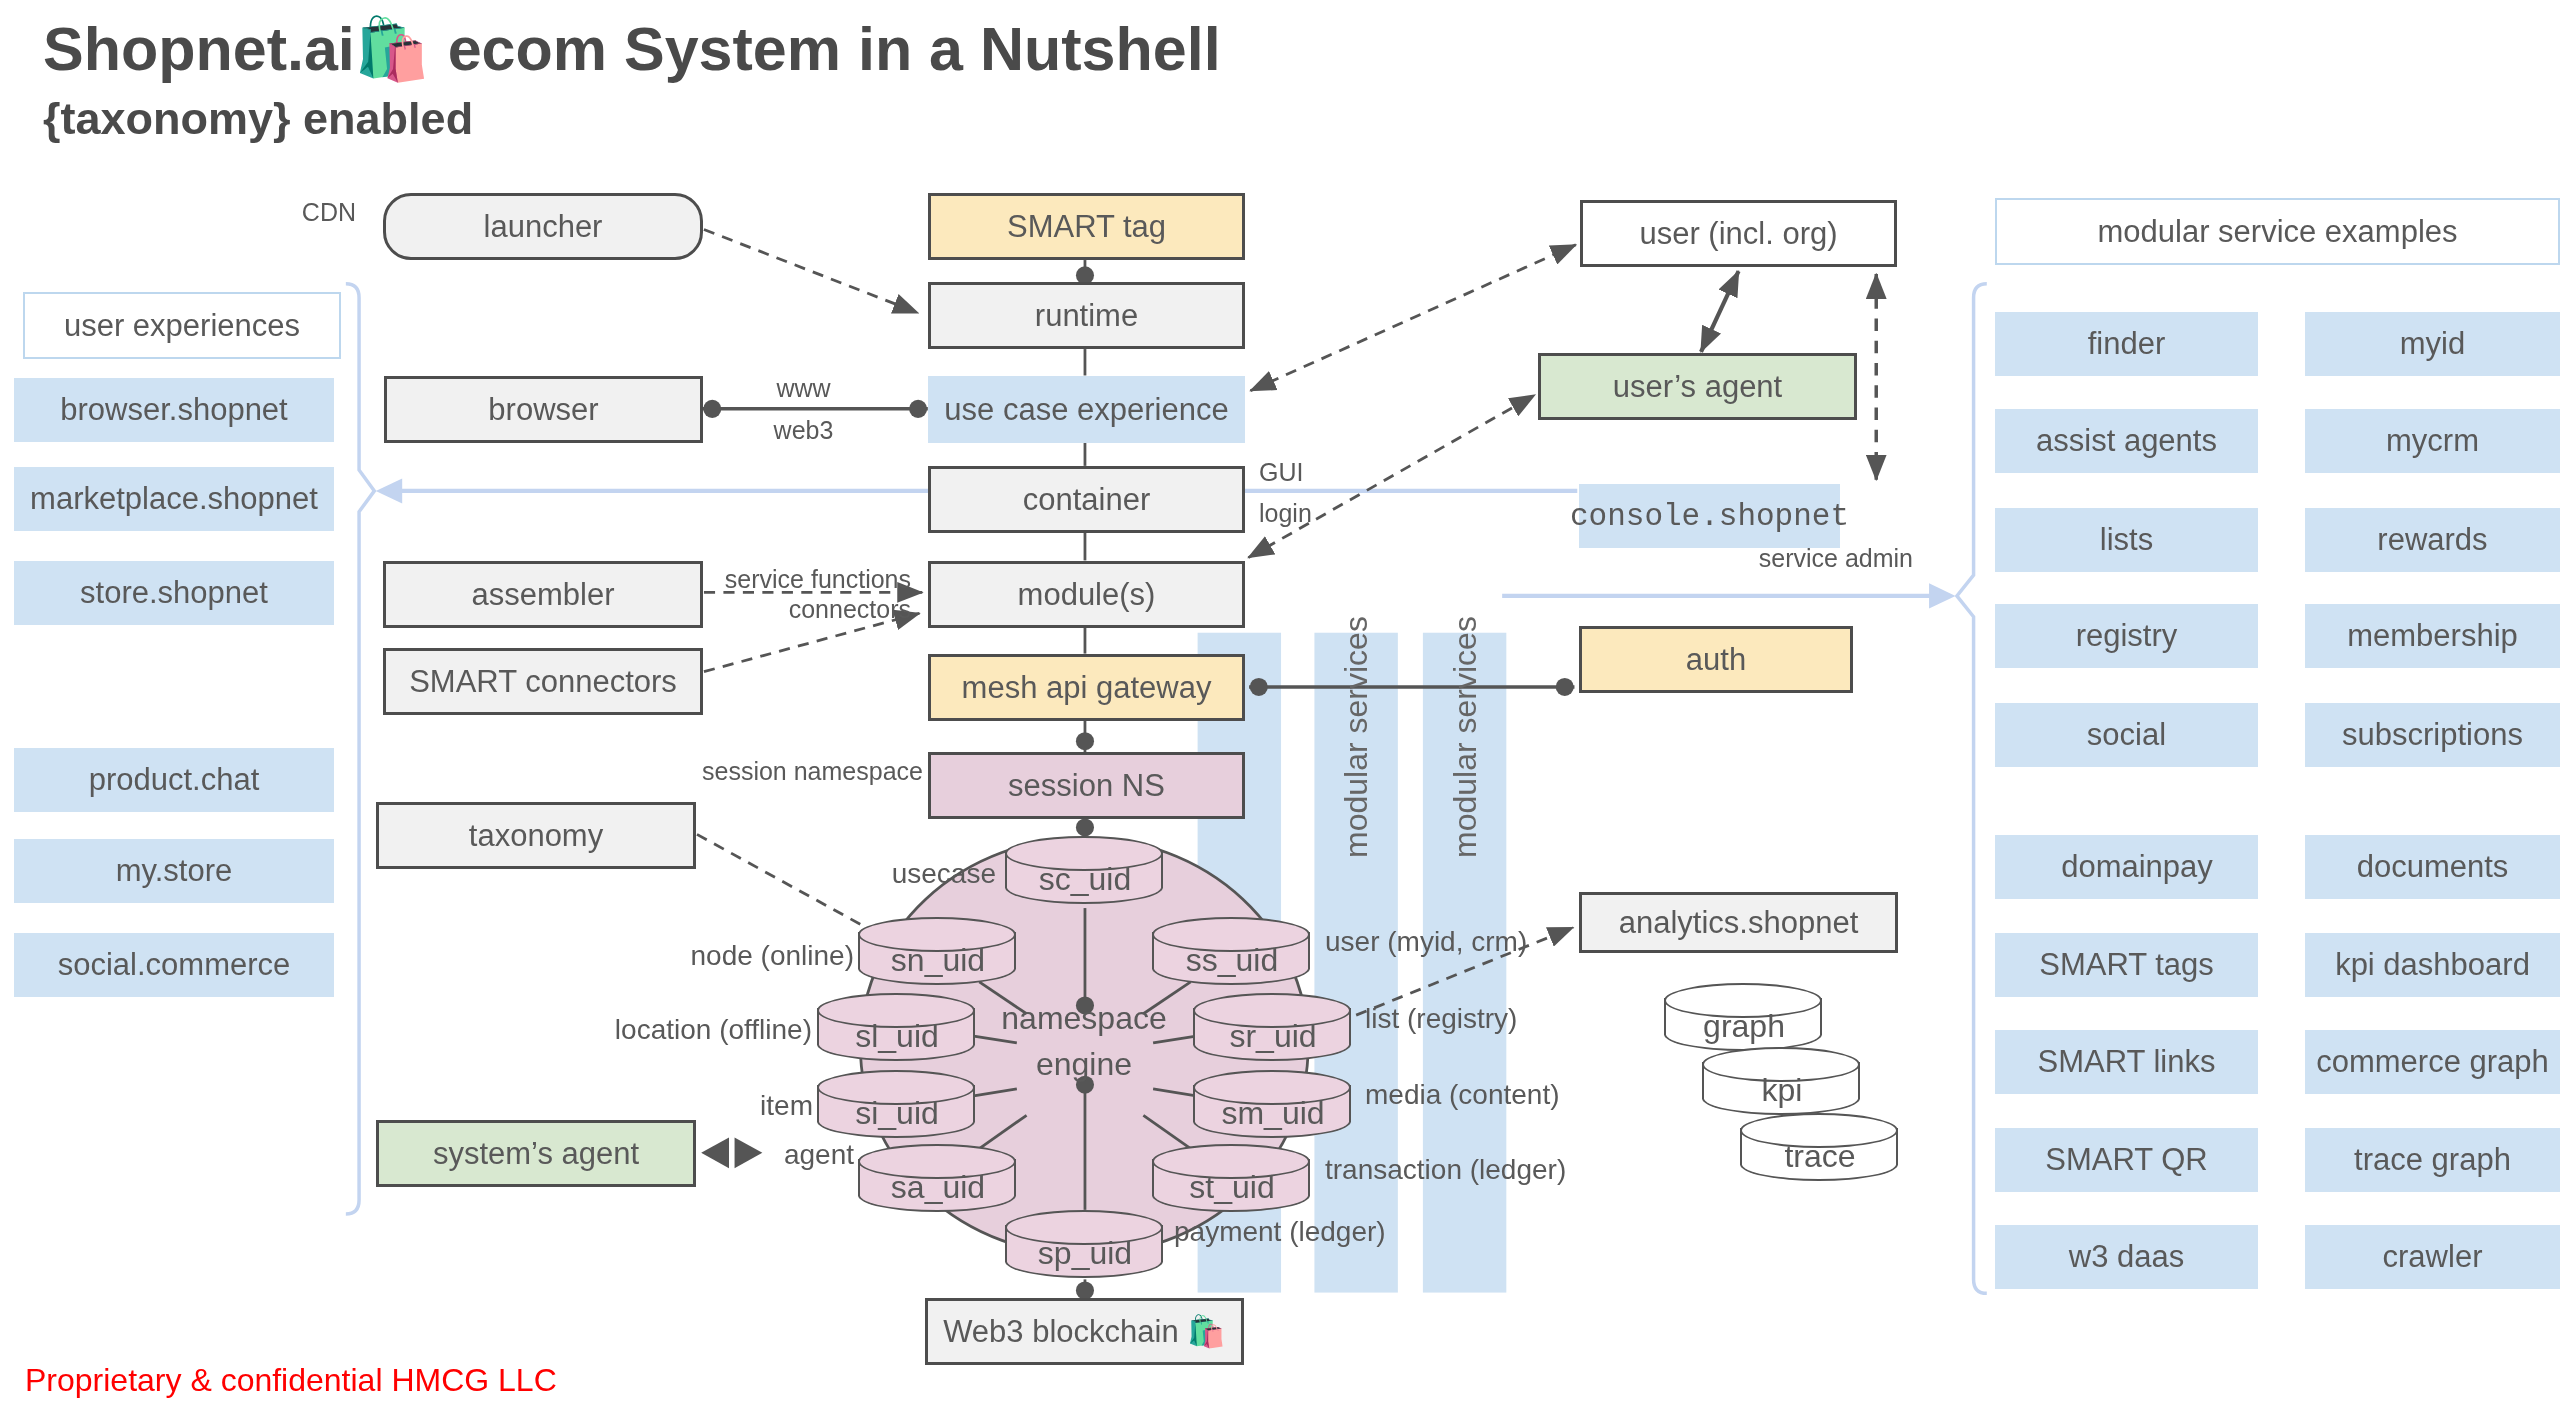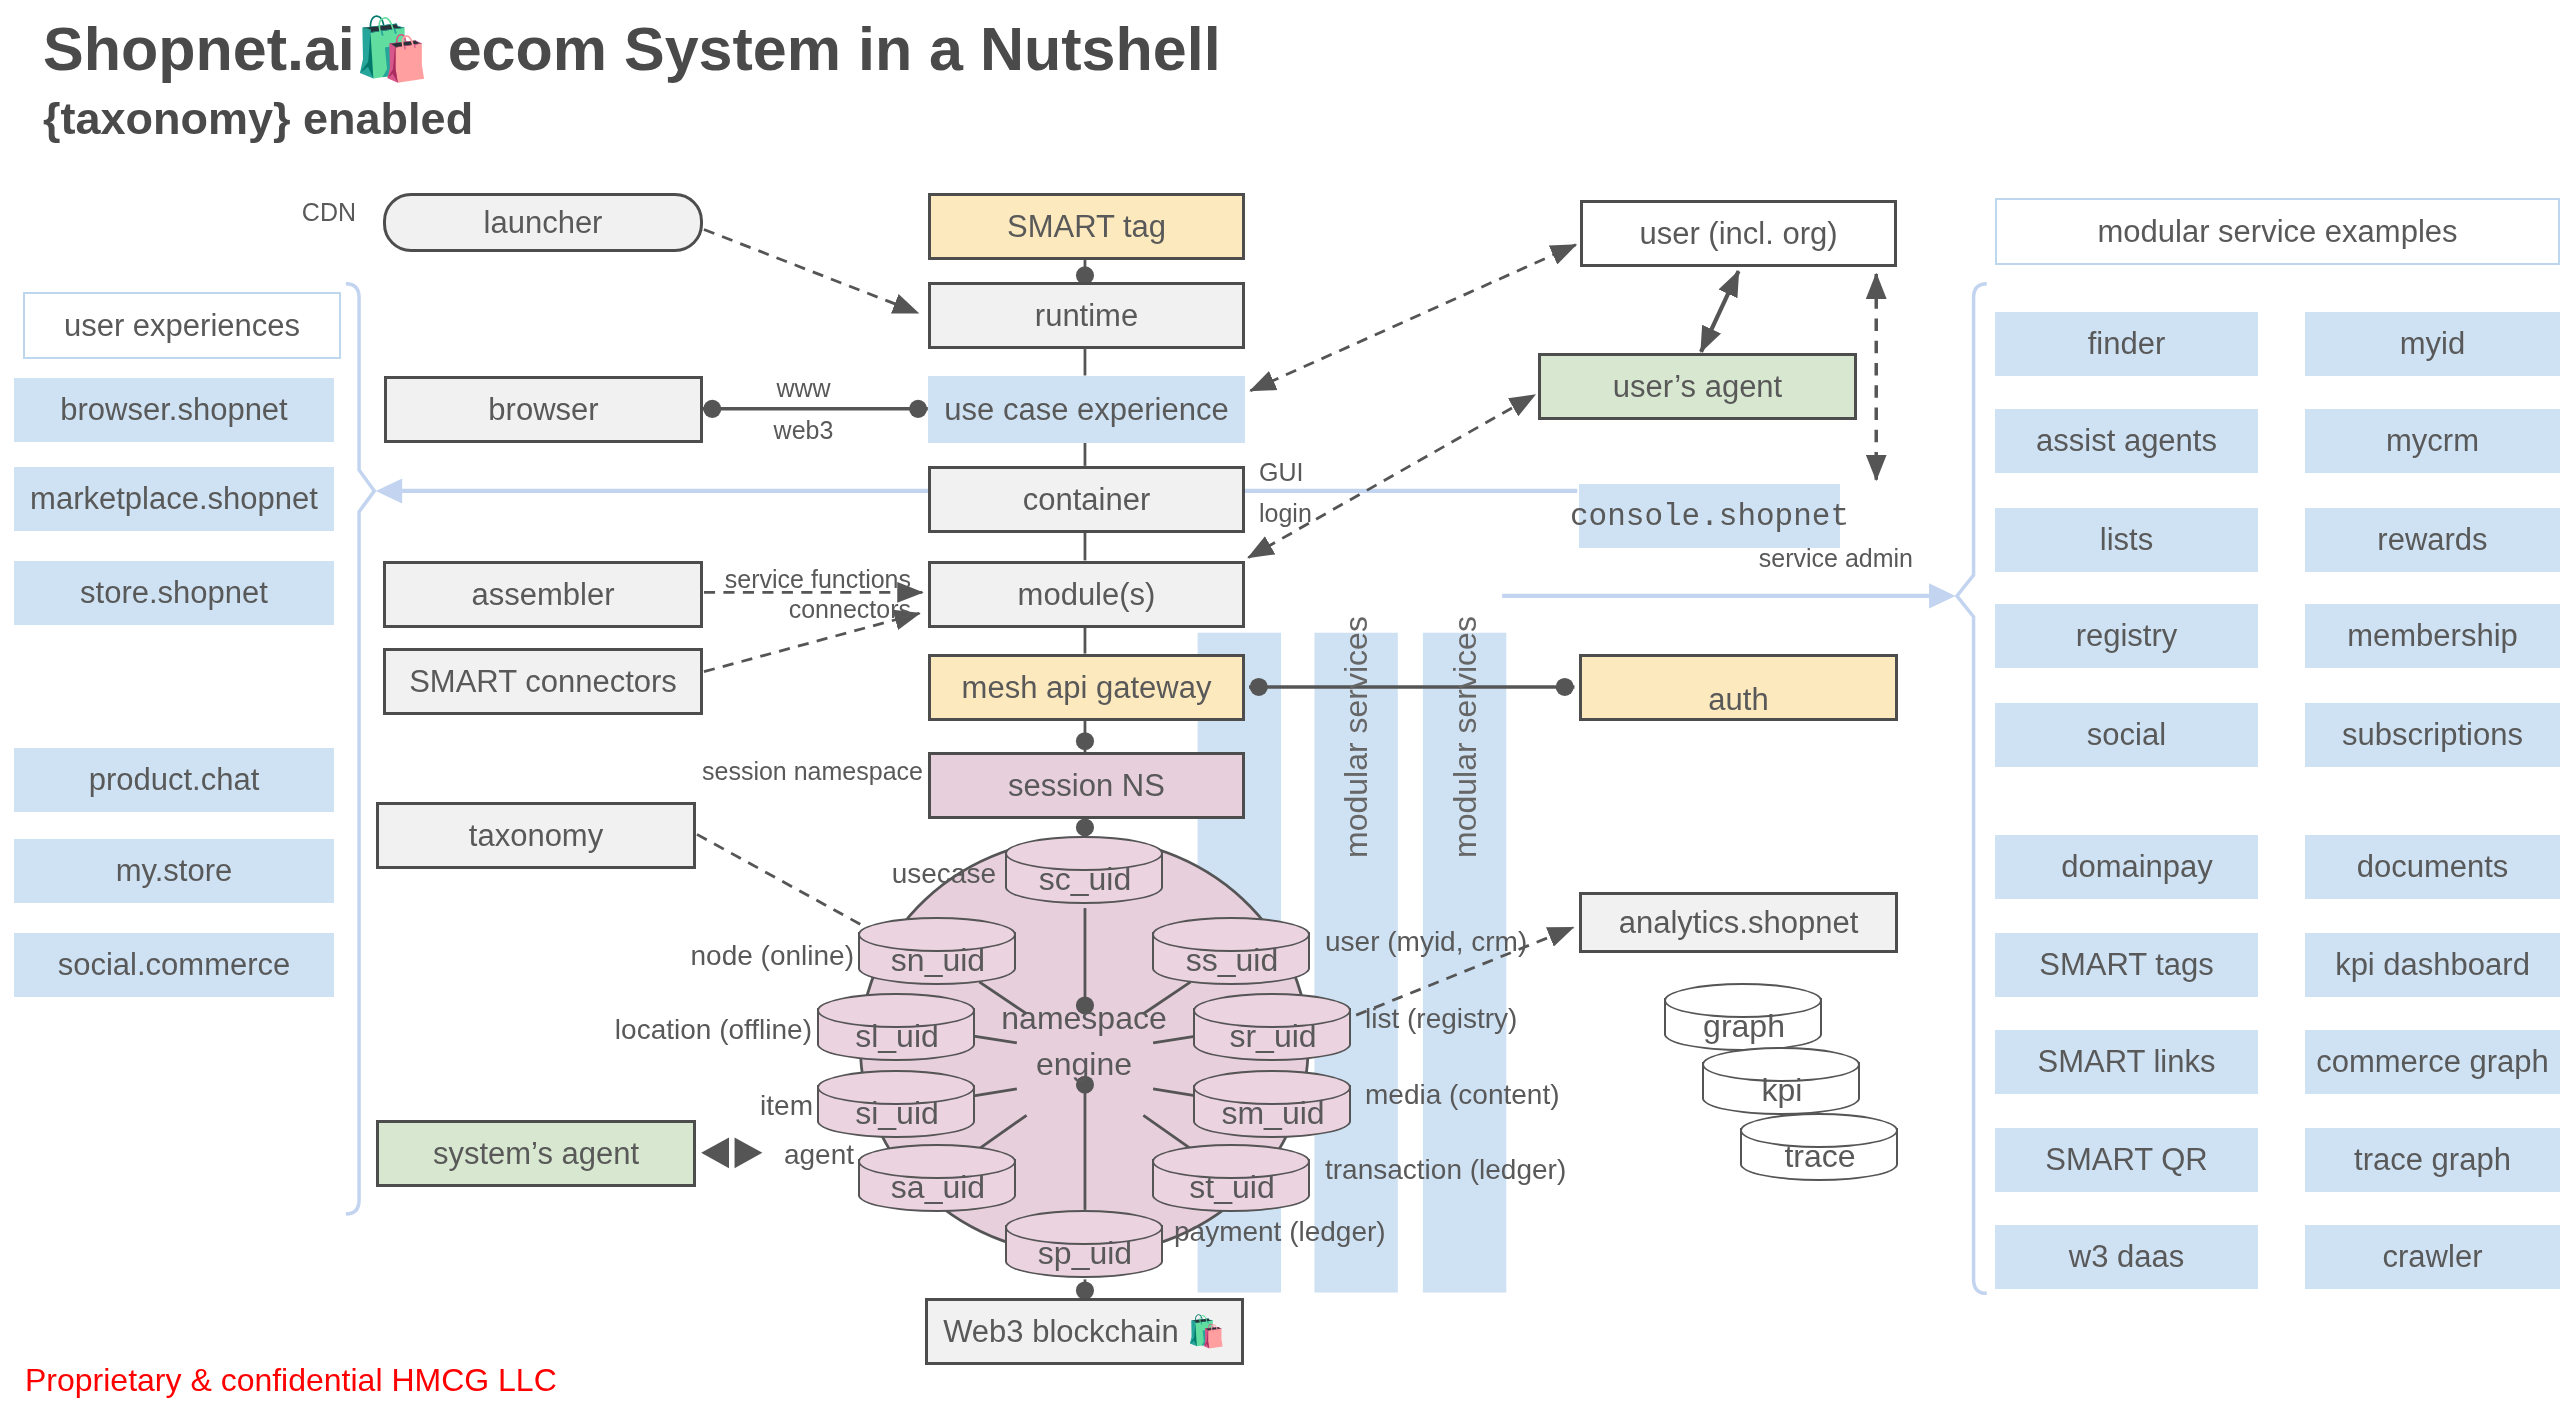--- a/index.html
+++ b/index.html
@@ -117,21 +117,21 @@
   <div class="lbl c" style="left:734px;top:416px;width:139px;">web3</div>
   <div class="lbl" style="left:1259px;top:458px;">GUI</div>
   <div class="lbl" style="left:1259px;top:499px;">login</div>
   <div class="lbl r" style="left:702px;top:565px;width:209px;">service functions</div>
   <div class="lbl r" style="left:702px;top:595px;width:209px;">connectors</div>
   <div class="lbl r" style="left:702px;top:757px;width:209px;">session namespace</div>
   <div class="lbl r" style="left:1704px;top:544px;width:209px;">service admin</div>
   <div class="vlabel" style="left:1196px;top:716px;">modular services</div>
   <div class="vlabel" style="left:1305px;top:716px;">modular services</div>
 
-  <div class="bx bdr gray" style="left:383px;top:193px;width:320px;height:59px;border-radius:28px;">
+  <div class="bx bdr gray" style="left:383px;top:193px;width:320px;height:67px;border-radius:28px;">
       <span>launcher</span>
     </div>
   <div class="bx bdr yellow" style="left:928px;top:193px;width:317px;height:67px;">
       <span>SMART tag</span>
     </div>
   <div class="bx bdr gray" style="left:928px;top:282px;width:317px;height:67px;">
       <span>runtime</span>
     </div>
   <div class="bx bdr whitebx" style="left:1580px;top:200px;width:317px;height:67px;">
       <span>user (incl. org)</span>
@@ -156,21 +156,21 @@
     </div>
   <div class="bx bdr gray" style="left:928px;top:561px;width:317px;height:67px;">
       <span>module(s)</span>
     </div>
   <div class="bx bdr gray" style="left:383px;top:648px;width:320px;height:67px;">
       <span>SMART connectors</span>
     </div>
   <div class="bx bdr yellow" style="left:928px;top:654px;width:317px;height:67px;">
       <span>mesh api gateway</span>
     </div>
-  <div class="bx bdr yellow" style="left:1579px;top:654px;width:319px;height:67px;align-items:flex-end;">
+  <div class="bx bdr yellow" style="left:1579px;top:626px;width:274px;height:67px;">
       <span>auth</span>
     </div>
   <div class="bx bdr pink" style="left:928px;top:752px;width:317px;height:67px;">
       <span>session NS</span>
     </div>
   <div class="bx bdr gray" style="left:376px;top:802px;width:320px;height:67px;">
       <span>taxonomy</span>
     </div>
   <div class="bx bdr gray" style="left:1579px;top:892px;width:319px;height:61px;">
       <span>analytics.shopnet</span>

